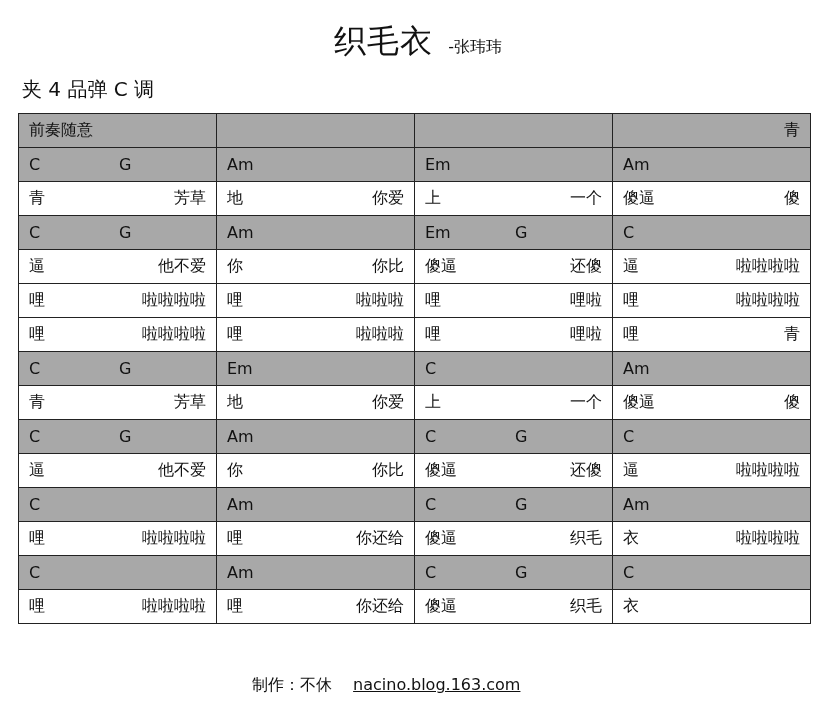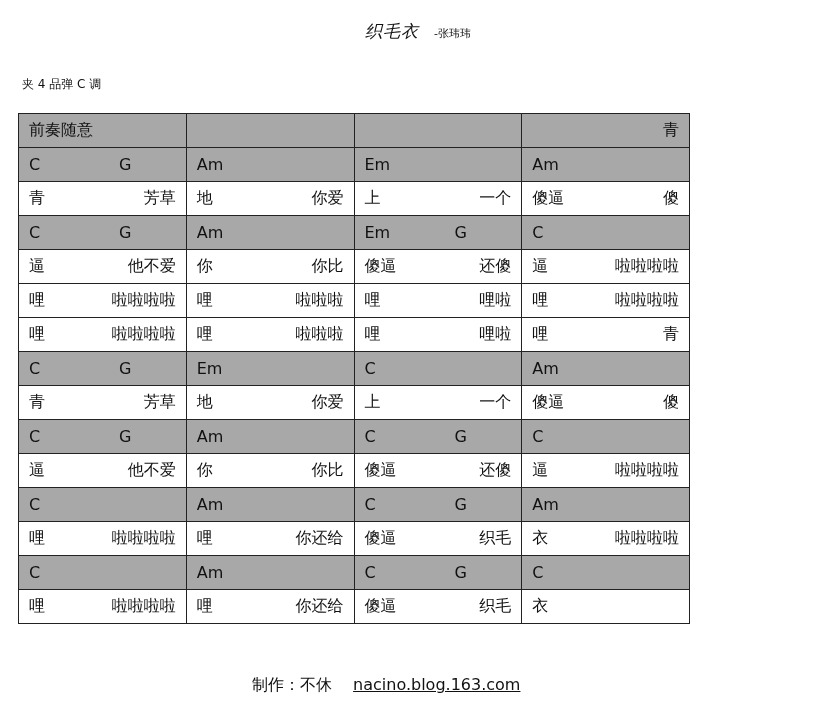--- a/index.html
+++ b/index.html
@@ -1,21 +1,21 @@
 <!DOCTYPE html>
 <html><head>
 <meta charset="utf-8">
 <style>
   html, body { margin:0; padding:0; background:#ffffff; }
   body { width:836px; height:719px; position:relative; font-family:"DejaVu Sans","Liberation Sans",sans-serif; color:#111; overflow:hidden; }
   .title-wrap { position:absolute; top:20px; left:0; width:836px; text-align:center; }
-  .title { font-size:17px; letter-spacing:1px;font-style:italic; }
-  .artist { font-size:11px; margin-left:10px; }
-  .capo { position:absolute; left:22px; top:76px; font-size:12px; }
-  table.sheet { position:absolute; left:18px; top:113px; border-collapse:collapse; width:672px; table-layout:fixed; }
+  .title { font-size:32px; letter-spacing:1px; }
+  .artist { font-size:16px; margin-left:10px; }
+  .capo { position:absolute; left:22px; top:76px; font-size:20px; }
+  table.sheet { position:absolute; left:18px; top:113px; border-collapse:collapse; width:793px; table-layout:fixed; }
   table.sheet td { border:1px solid #222; height:33px; padding:0 10px; font-size:16px; position:relative; }
   tr.chord td { background:#a8a8a8; }
   tr.lyric td { background:#ffffff; }
   .cell { display:flex; justify-content:space-between; align-items:center; }
   .ch1 { display:inline-block; width:90px; }
   .footer { position:absolute; top:675px; left:252px; font-size:16px; }
   .footer .link { text-decoration:underline; margin-left:16px; }
 </style>
 </head>
 <body>

